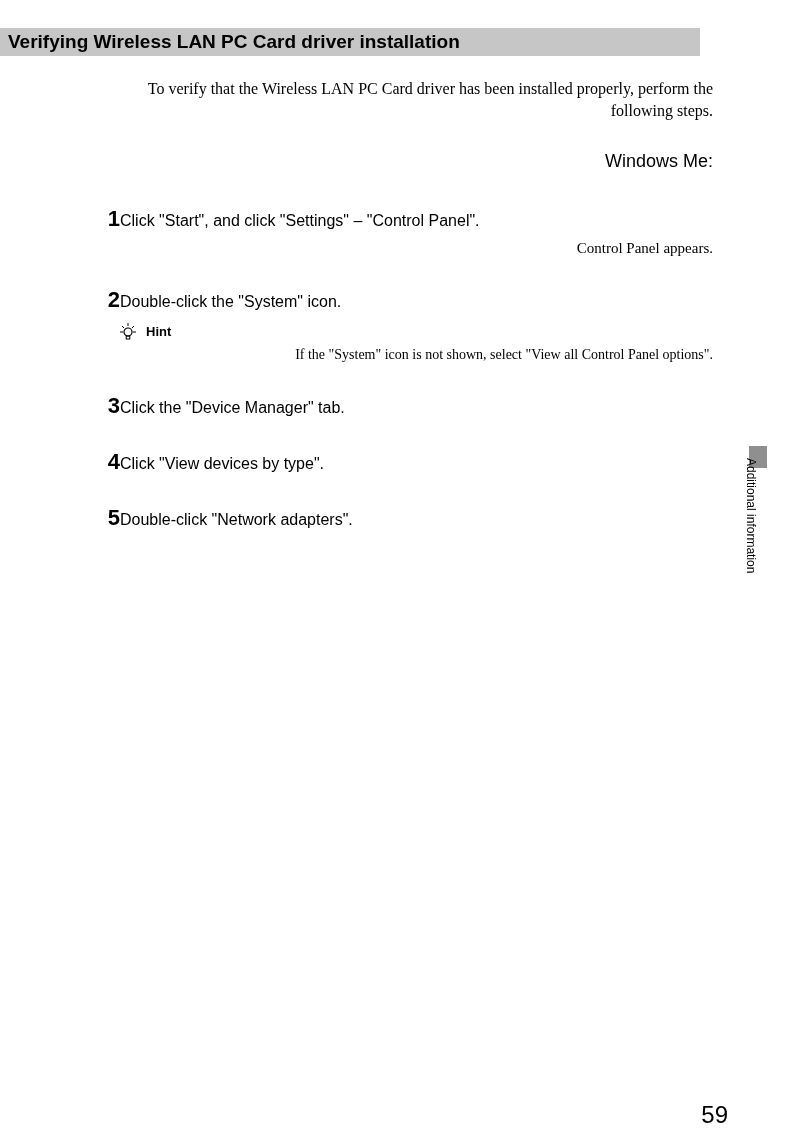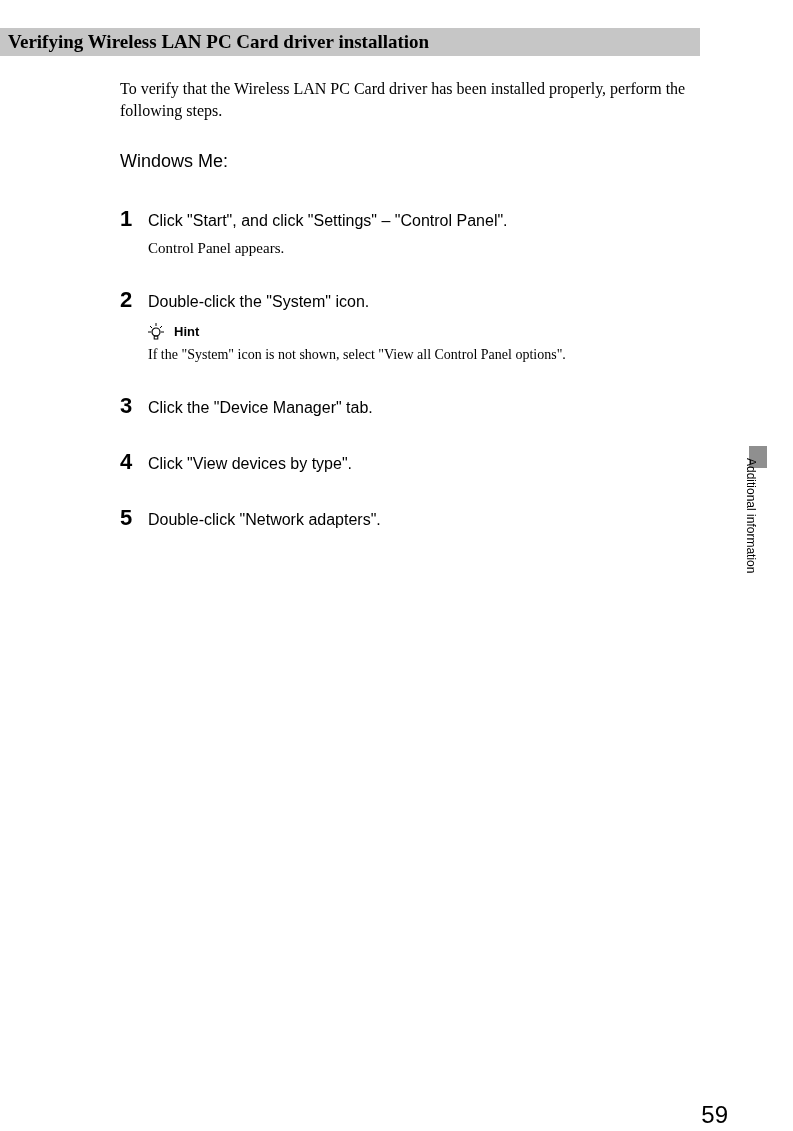--- a/index.html
+++ b/index.html
@@ -18,29 +18,30 @@
     }
     .title-bar {
       background: #c6c6c6;
       margin-top: 28px;
       height: 28px;
       display: flex;
       align-items: center;
       width: 700px;
     }
     .title-text {
-      font-family: Liberation Serif, serif;
+      font-family: Liberation Sans, sans-serif;
       font-weight: bold;
       font-size: 19px;
       padding-left: 8px;
     }
     .content {
-      margin-left: 120px;
+      margin-left: 92px;
       margin-right: 80px;
       margin-top: 22px;
+      text-align: right;
     }
     .intro {
       font-size: 16px;
       line-height: 1.4;
       margin-bottom: 28px;
     }
     .subhead {
       font-family: Arial, Helvetica, sans-serif;
       font-weight: normal;
       font-size: 18px;

